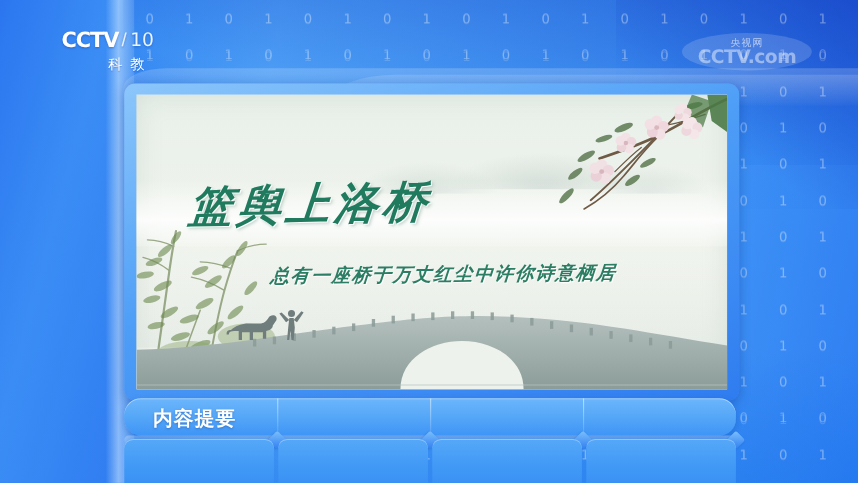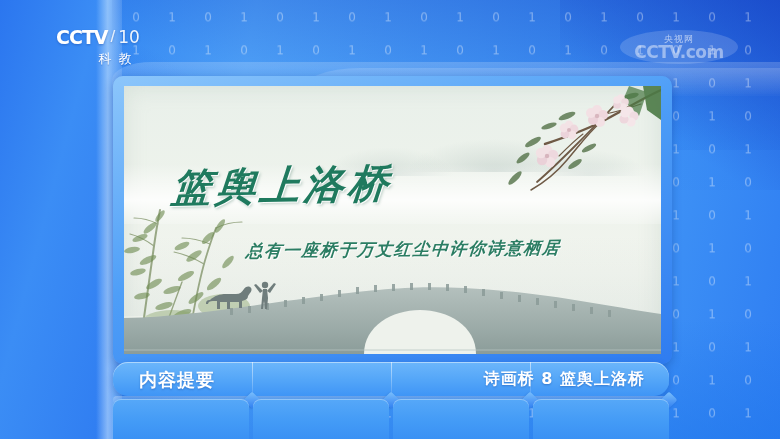--- a/index.html
+++ b/index.html
@@ -736,21 +736,20 @@
 
     <div class="title-cn">篮舆上洛桥</div>
     <div class="subtitle-cn">总有一座桥于万丈红尘中许你诗意栖居</div>
   </div>
 
   <div class="bottom-bar">
     <div class="bar-seg-line" style="left:139px"></div>
     <div class="bar-seg-line" style="left:278px"></div>
     <div class="bar-seg-line" style="left:417px"></div>
     <div class="bar-label-left">内容提要</div>
-    <div class="bar-label-right">诗画桥 8 篮舆上洛桥</div>
   </div>
 
   <div class="bar-reflect"></div>
 
   <div class="diamonds">
     <div class="dia" style="left:133px"></div>
     <div class="dia" style="left:272px"></div>
     <div class="dia" style="left:411px"></div>
     <div class="dia" style="left:550px"></div>
   </div>

